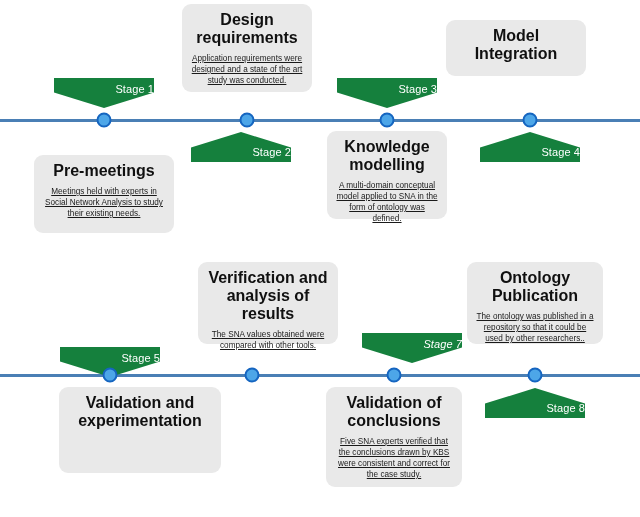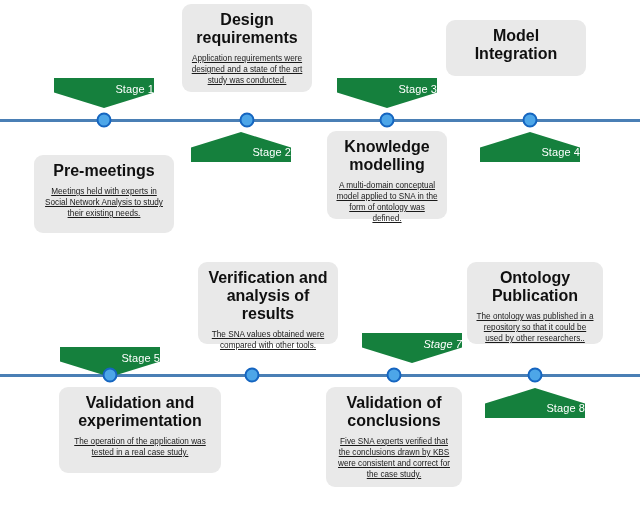--- a/index.html
+++ b/index.html
@@ -179,21 +179,20 @@
   <div class="node" style="left:394px; top:375px;"></div>
   <div class="node" style="left:535px; top:375px;"></div>
 
 
   <div class="badge up" style="left:535px; top:388px;">
     <span>Stage 8</span>
   </div>
 
   <div class="card below" style="left:110px; top:387px; width:162px; height:86px;margin-left:30px;">
     <p class="card-title">Validation and experimentation</p>
-    <p class="card-body">The operation of the application was tested in a real case study.</p>
   </div>
 
   <div class="card below" style="left:394px; top:387px; width:136px; height:100px;">
     <p class="card-title">Validation of conclusions</p>
     <p class="card-body">Five SNA experts verified that the conclusions drawn by KBS were consistent and correct for the case study.</p>
   </div>
 
 </div>
 
 </body></html>

